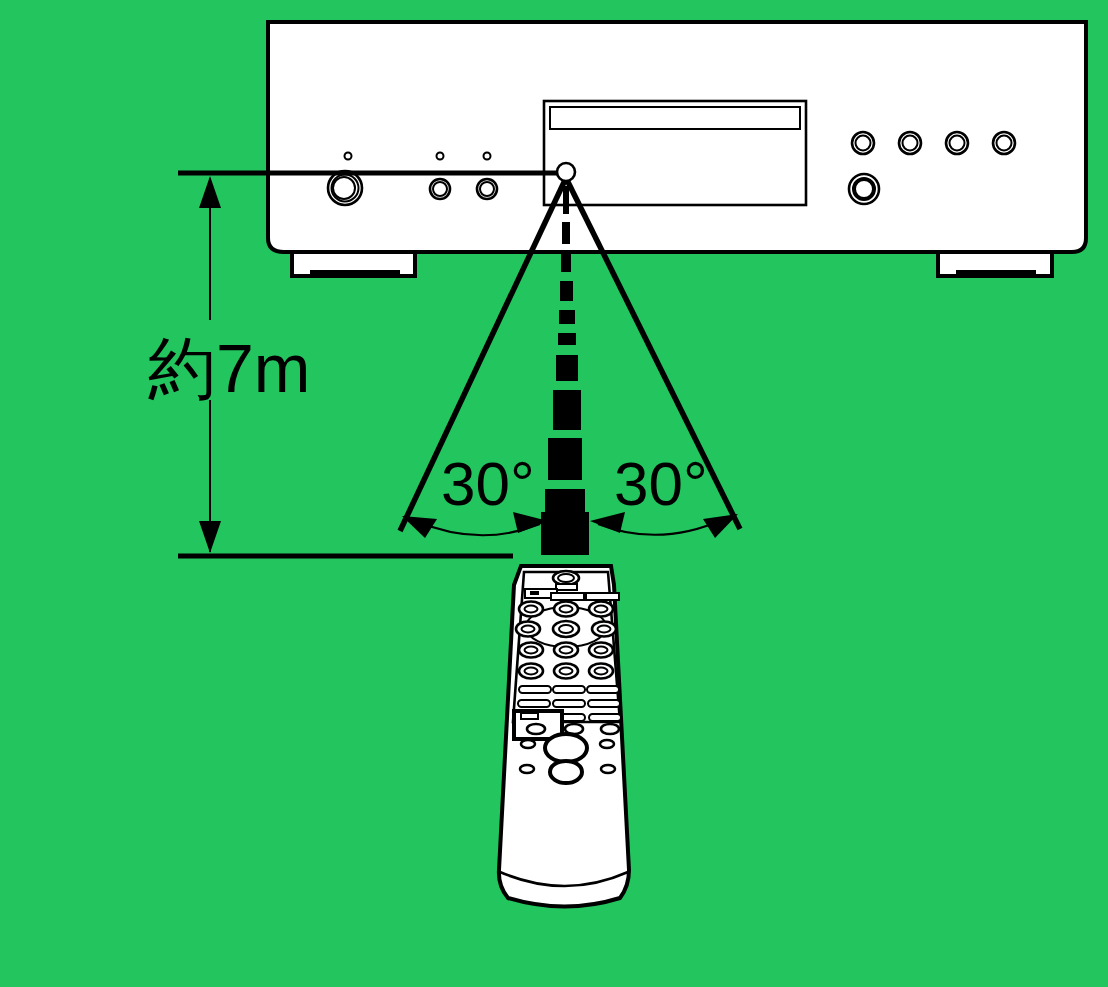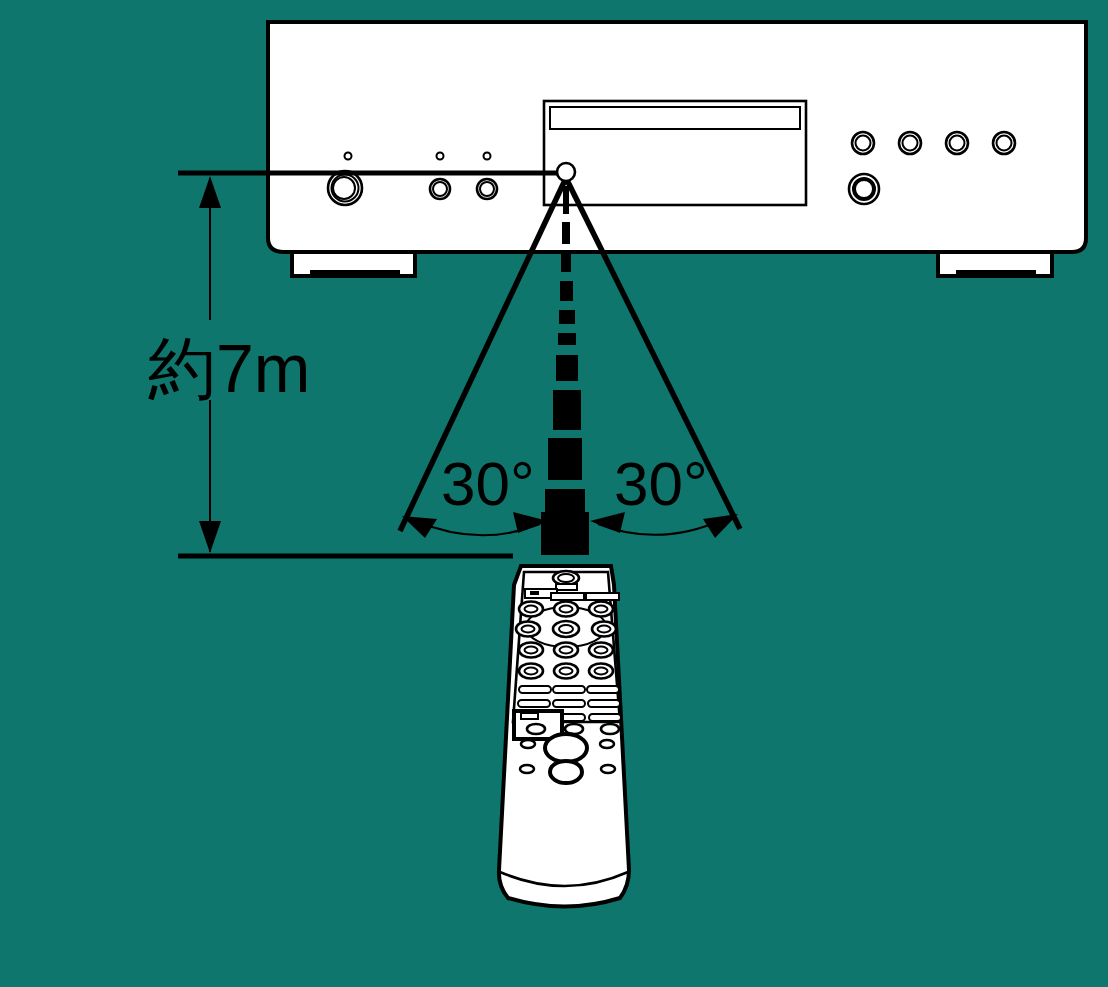--- a/index.html
+++ b/index.html
@@ -10,21 +10,21 @@
   body {
     width: 1108px;
     height: 987px;
     font-family: "Liberation Sans", sans-serif;
     overflow: hidden;
   }
   #diagram-root {
     position: relative;
     width: 1108px;
     height: 987px;
-    background: #0f766e;
+    background: #22c55e;
   }
   svg.diagram {
     display: block;
     width: 1108px;
     height: 987px;
   }
   .stroke-main {
     fill: none;
     stroke: #000000;
     stroke-width: 4;

